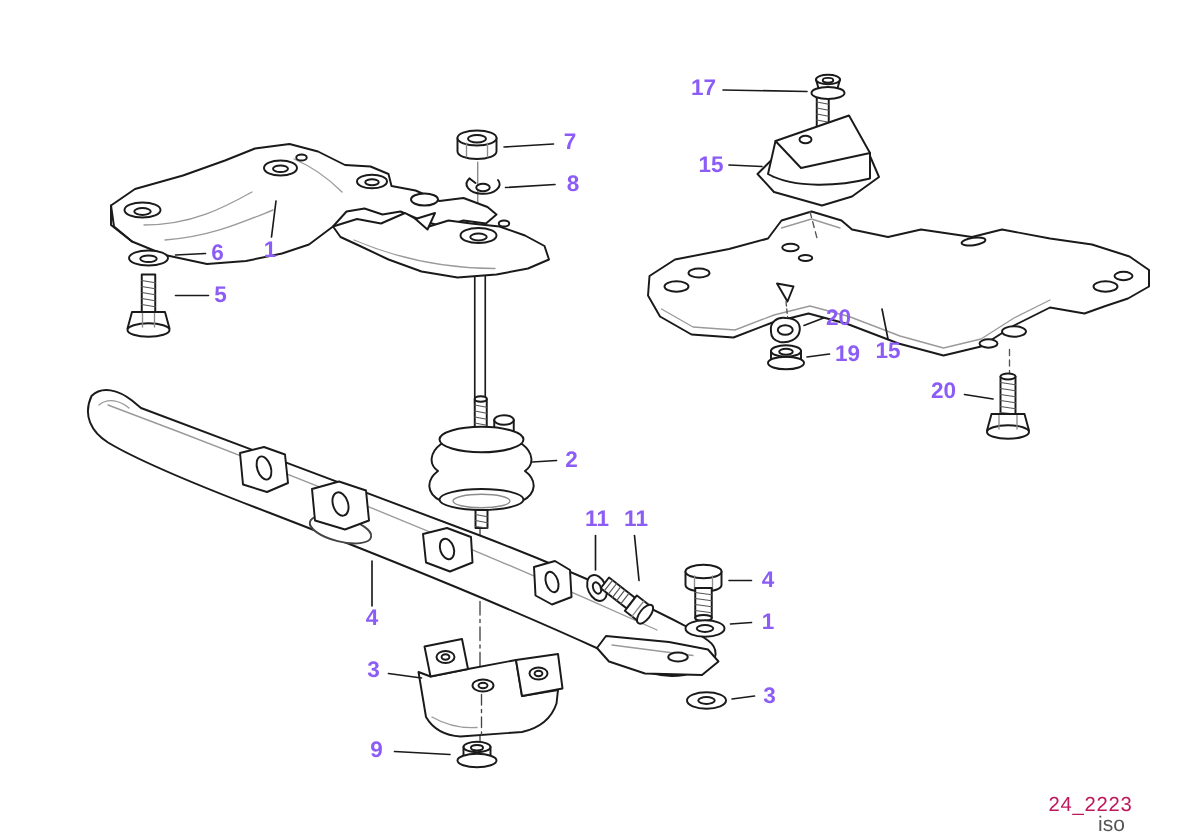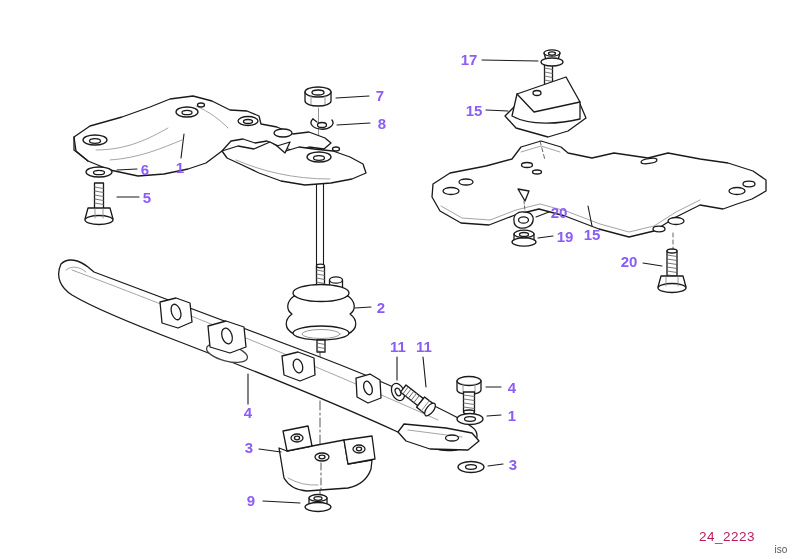--- a/index.html
+++ b/index.html
@@ -13,21 +13,21 @@
     font-size:15px;color:#8b5cf6;line-height:1;white-space:nowrap;
     cursor:pointer;
     font-weight:bold;
   }
   .code{
     position:absolute;transform:translate(-50%,-50%);
     font-size:13.5px;color:#be185d;letter-spacing:.5px;white-space:nowrap;
   }
   .iso{
     position:absolute;transform:translate(-50%,-50%);
-    font-size:10px;color:#555;white-space:nowrap;margin-left:40px;
+    font-size:14px;color:#555;white-space:nowrap;
   }
 </style>
 </head>
 <body>
 
 <div class="stage">
 
 <svg width="799" height="559" viewBox="0 0 799 559">
   <g fill="#fff" stroke="#1a1a1a" stroke-width="1.3" stroke-linejoin="round" stroke-linecap="round">
 

